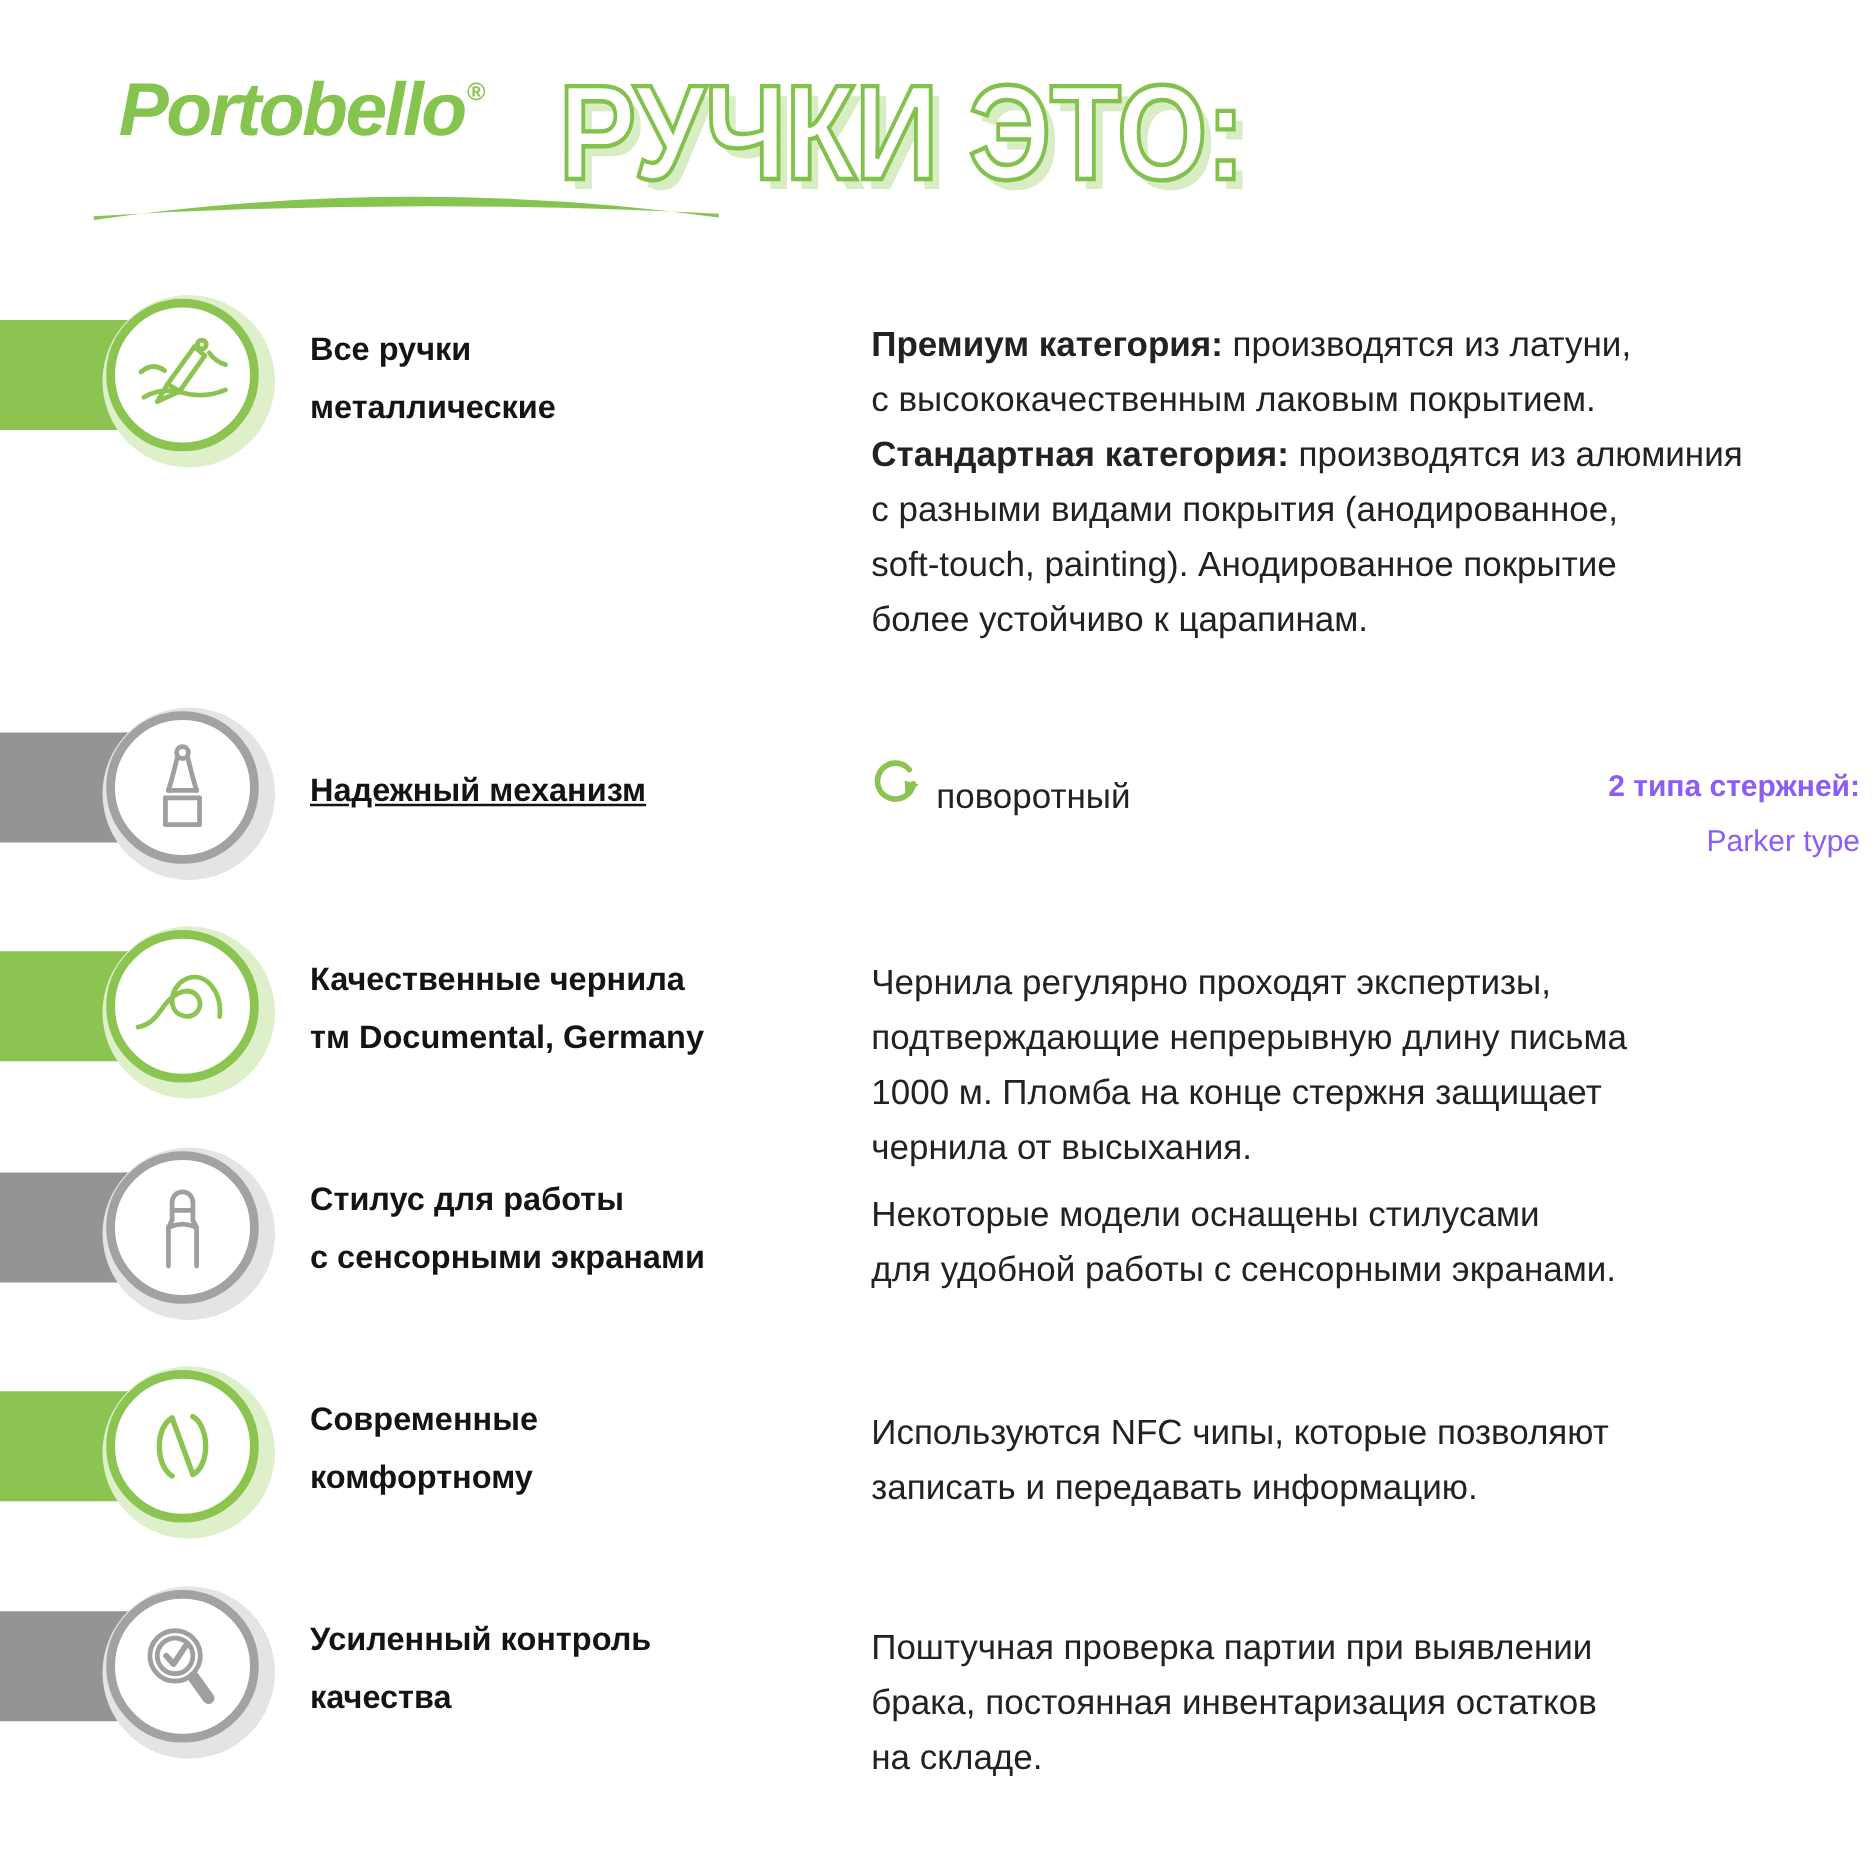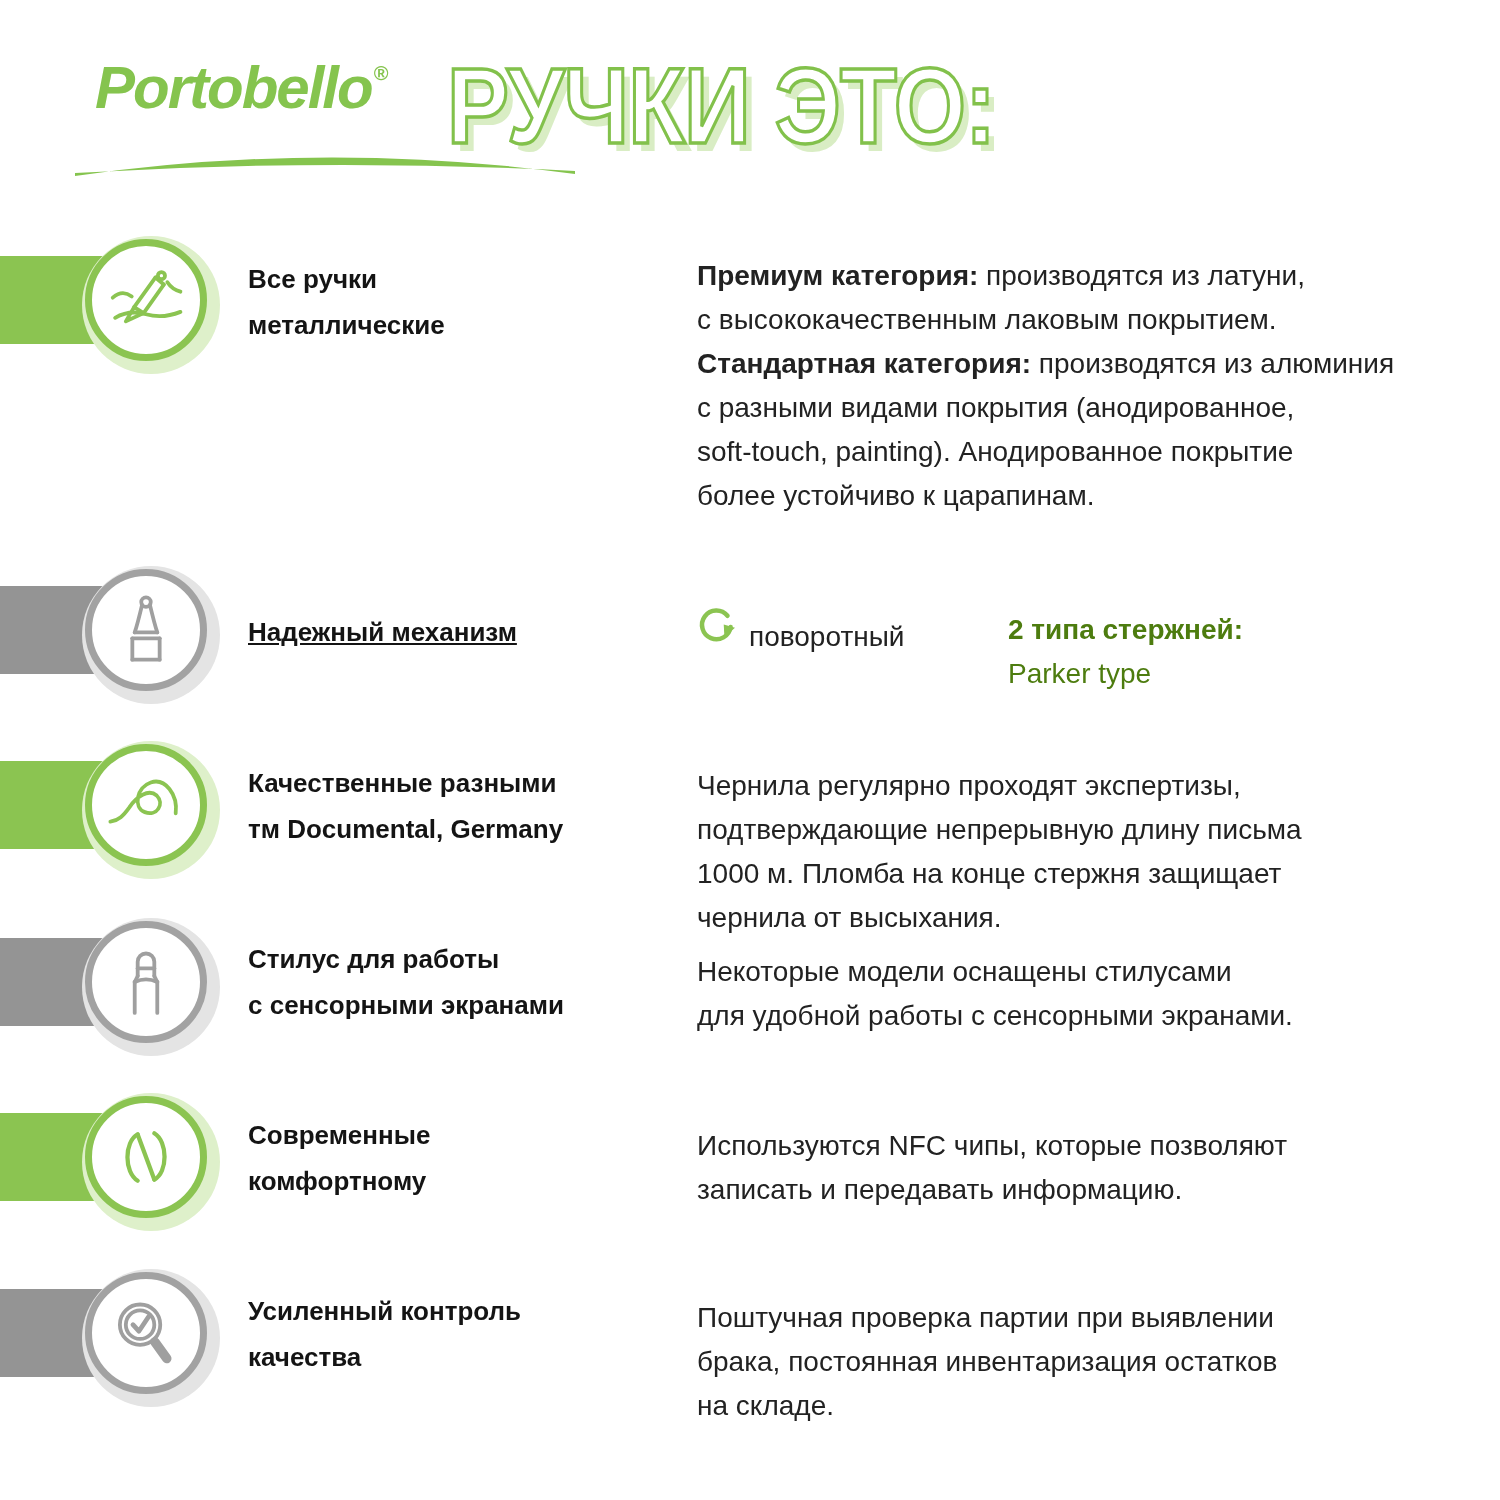--- a/index.html
+++ b/index.html
@@ -30,21 +30,21 @@
            white-space:pre-line;color:#141414;margin-left:41px;}
   .desc{position:absolute;left:697px;width:805px;font-size:28px;line-height:44px;
         white-space:pre-line;color:#222;}
   .desc .b{font-weight:bold;}
 
   
   .mech-block{position:absolute;left:695px;top:604px;width:300px;}
   .mech-item{display:flex;align-items:center;height:46px;margin-bottom:3px;}
   .mech-item .mi{width:40px;height:40px;margin-right:14px;flex:0 0 auto;}
   .mech-label{font-size:28px;color:#222;margin-top:20px;}
-  .refills{position:absolute;left:1008px;top:608px;width:480px;font-size:28px;line-height:44px;color:#4d7c0f;}
+  .refills{position:absolute;left:1008px;top:608px;width:480px;font-size:24px;line-height:44px;color:#8b5cf6;text-align:right;}
   .refill-title{font-weight:bold;}
 
   svg{display:block;}
 </style>
 </head>
 <body>
 
 <div class="page">
 
   <div class="logo-wrap">
@@ -110,21 +110,21 @@
     </div>
   </div>
 
   <div class="row-green">
     <div class="bar" style="top:761px;"></div>
     <div class="circle" style="top:744px;">
       <svg width="76" height="76" viewBox="0 0 64 64" fill="none" stroke="#8bc451" stroke-width="3.2" stroke-linecap="round">
         <path d="M57 39 C59 23 48 9 36 13 C24 17 21 34 31 38 C41 42 48 31 41 24 C34 18 24 25 18 34 C13 41 9 45 2 46"></path>
       </svg>
     </div>
-    <div class="heading" style="top:760px;">Качественные разными
+    <div class="heading" style="top:760px;">Качественные чернила
 тм Documental, Germany</div>
     <div class="desc" style="top:764px;"><span>Чернила регулярно проходят экспертизы,
 подтверждающие непрерывную длину письма
 1000 м. Пломба на конце стержня защищает
 чернила от высыхания.</span></div>
   </div>
 
   <div class="row-gray">
     <div class="bar" style="top:938px;"></div>
     <div class="circle" style="top:921px;">

